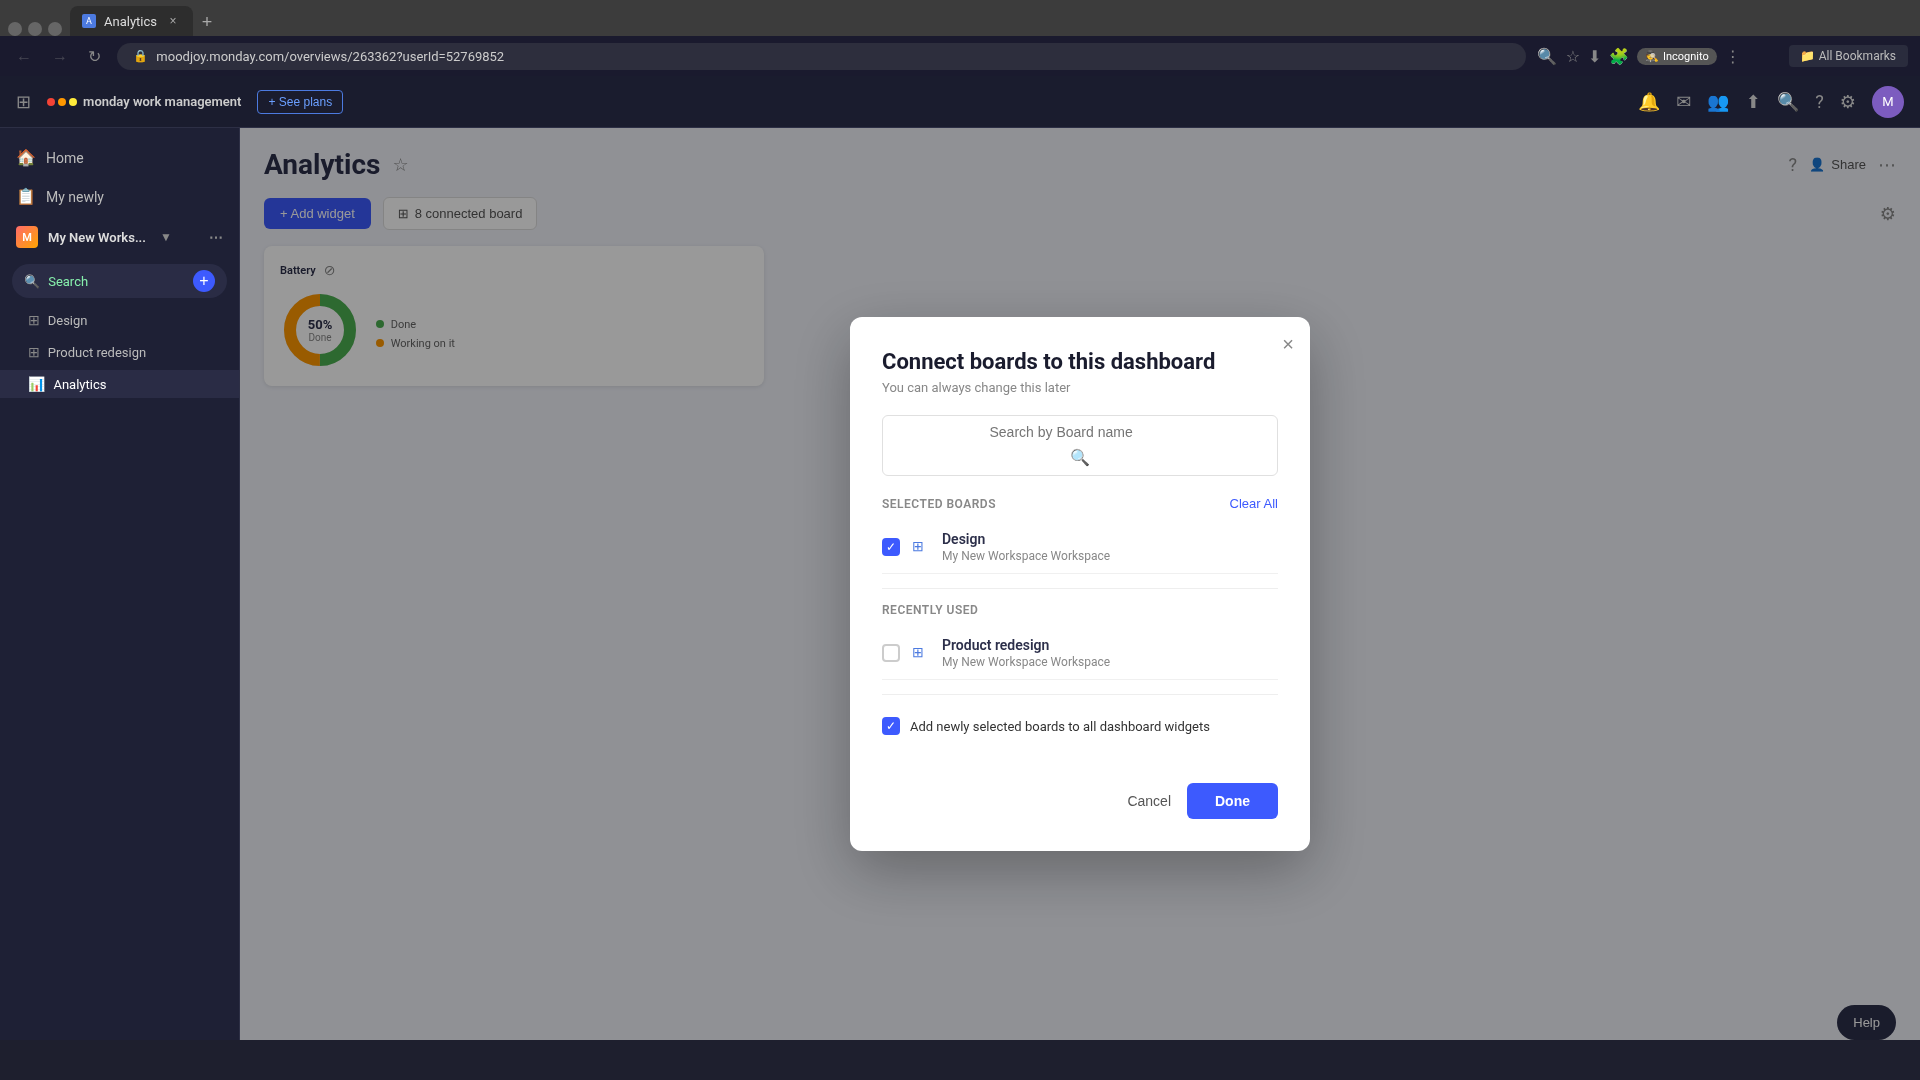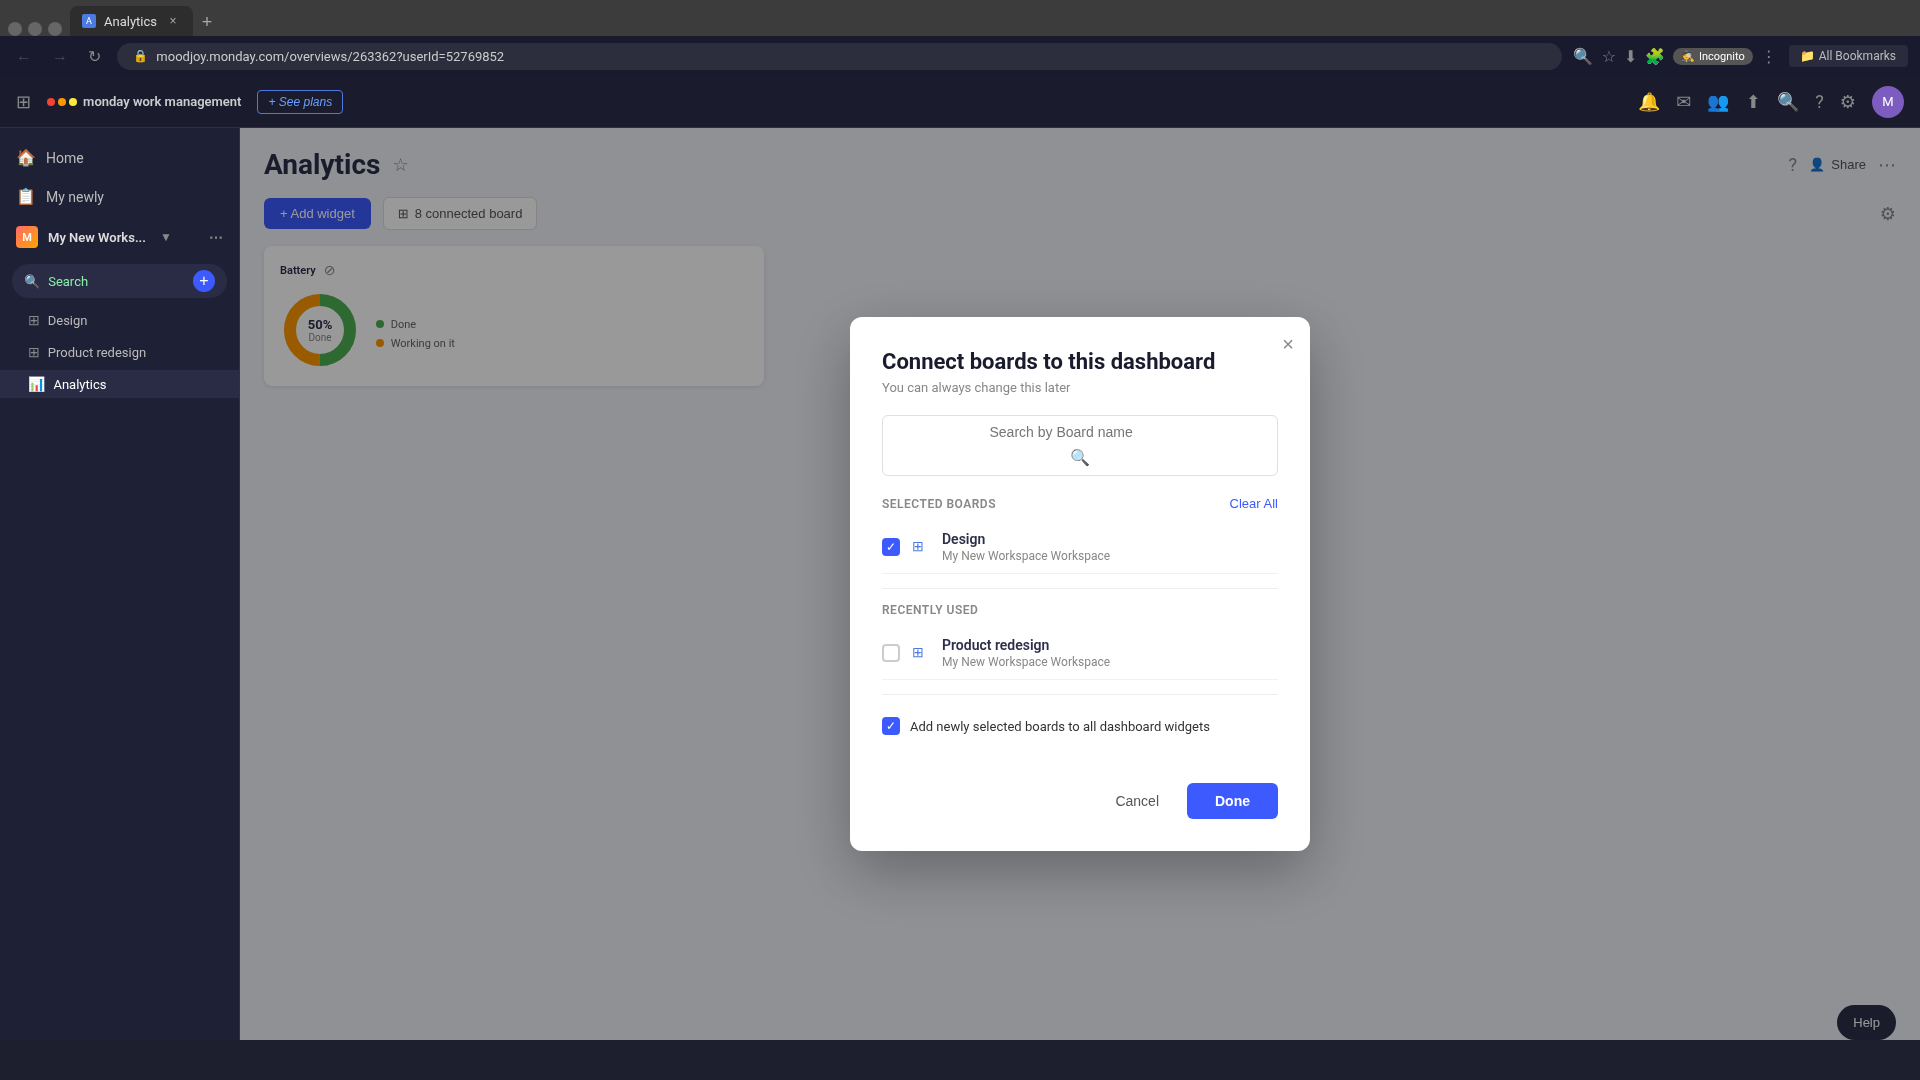--- a/index.html
+++ b/index.html
@@ -168,21 +168,20 @@
       background: transparent;
       border: 1px solid #4c7ae0;
       color: #6b9fff;
       font-size: 12px;
       padding: 4px 10px;
       border-radius: 4px;
       cursor: pointer;
       display: flex;
       align-items: center;
       gap: 4px;
-      font-style: italic;
     }
     .top-nav-spacer { flex: 1; }
     .top-nav-icons {
       display: flex;
       gap: 16px;
       align-items: center;
       color: #888;
       font-size: 18px;
     }
     .top-nav-icons span { cursor: pointer; }
@@ -517,21 +516,20 @@
       display: flex;
       align-items: center;
       justify-content: center;
       cursor: pointer;
     }
     .add-boards-label { font-size: 13px; color: #333; }
 
     .modal-footer {
       display: flex;
       justify-content: flex-end;
-      gap: 12px;
       margin-top: 24px;
       padding-top: 16px;
     }
     .cancel-btn {
       background: none;
       border: none;
       color: #555;
       font-size: 14px;
       cursor: pointer;
       padding: 10px 16px;
@@ -594,21 +592,21 @@
       <span>🔍</span>
       <span>☆</span>
       <span>⬇</span>
       <span>🧩</span>
       <div class="incognito-badge">
         <span>🕵</span>
         <span>Incognito</span>
       </div>
       <span>⋮</span>
     </div>
-    <div style="background:#2a2c3d;padding:4px 12px;color:#bbb;font-size:12px;border-radius:4px;cursor:pointer;">
+    <div style="background:#2a2c3d;padding:4px 12px;color:#bbb;font-size:12px;border-radius:4px;cursor:pointer;margin-left:36px;">
       📁 All Bookmarks
     </div>
   </div>
 </div>
 
 <div class="app-container">
 
   <div class="top-nav">
     <span class="app-grid-icon">⊞</span>
     <div class="monday-logo">

